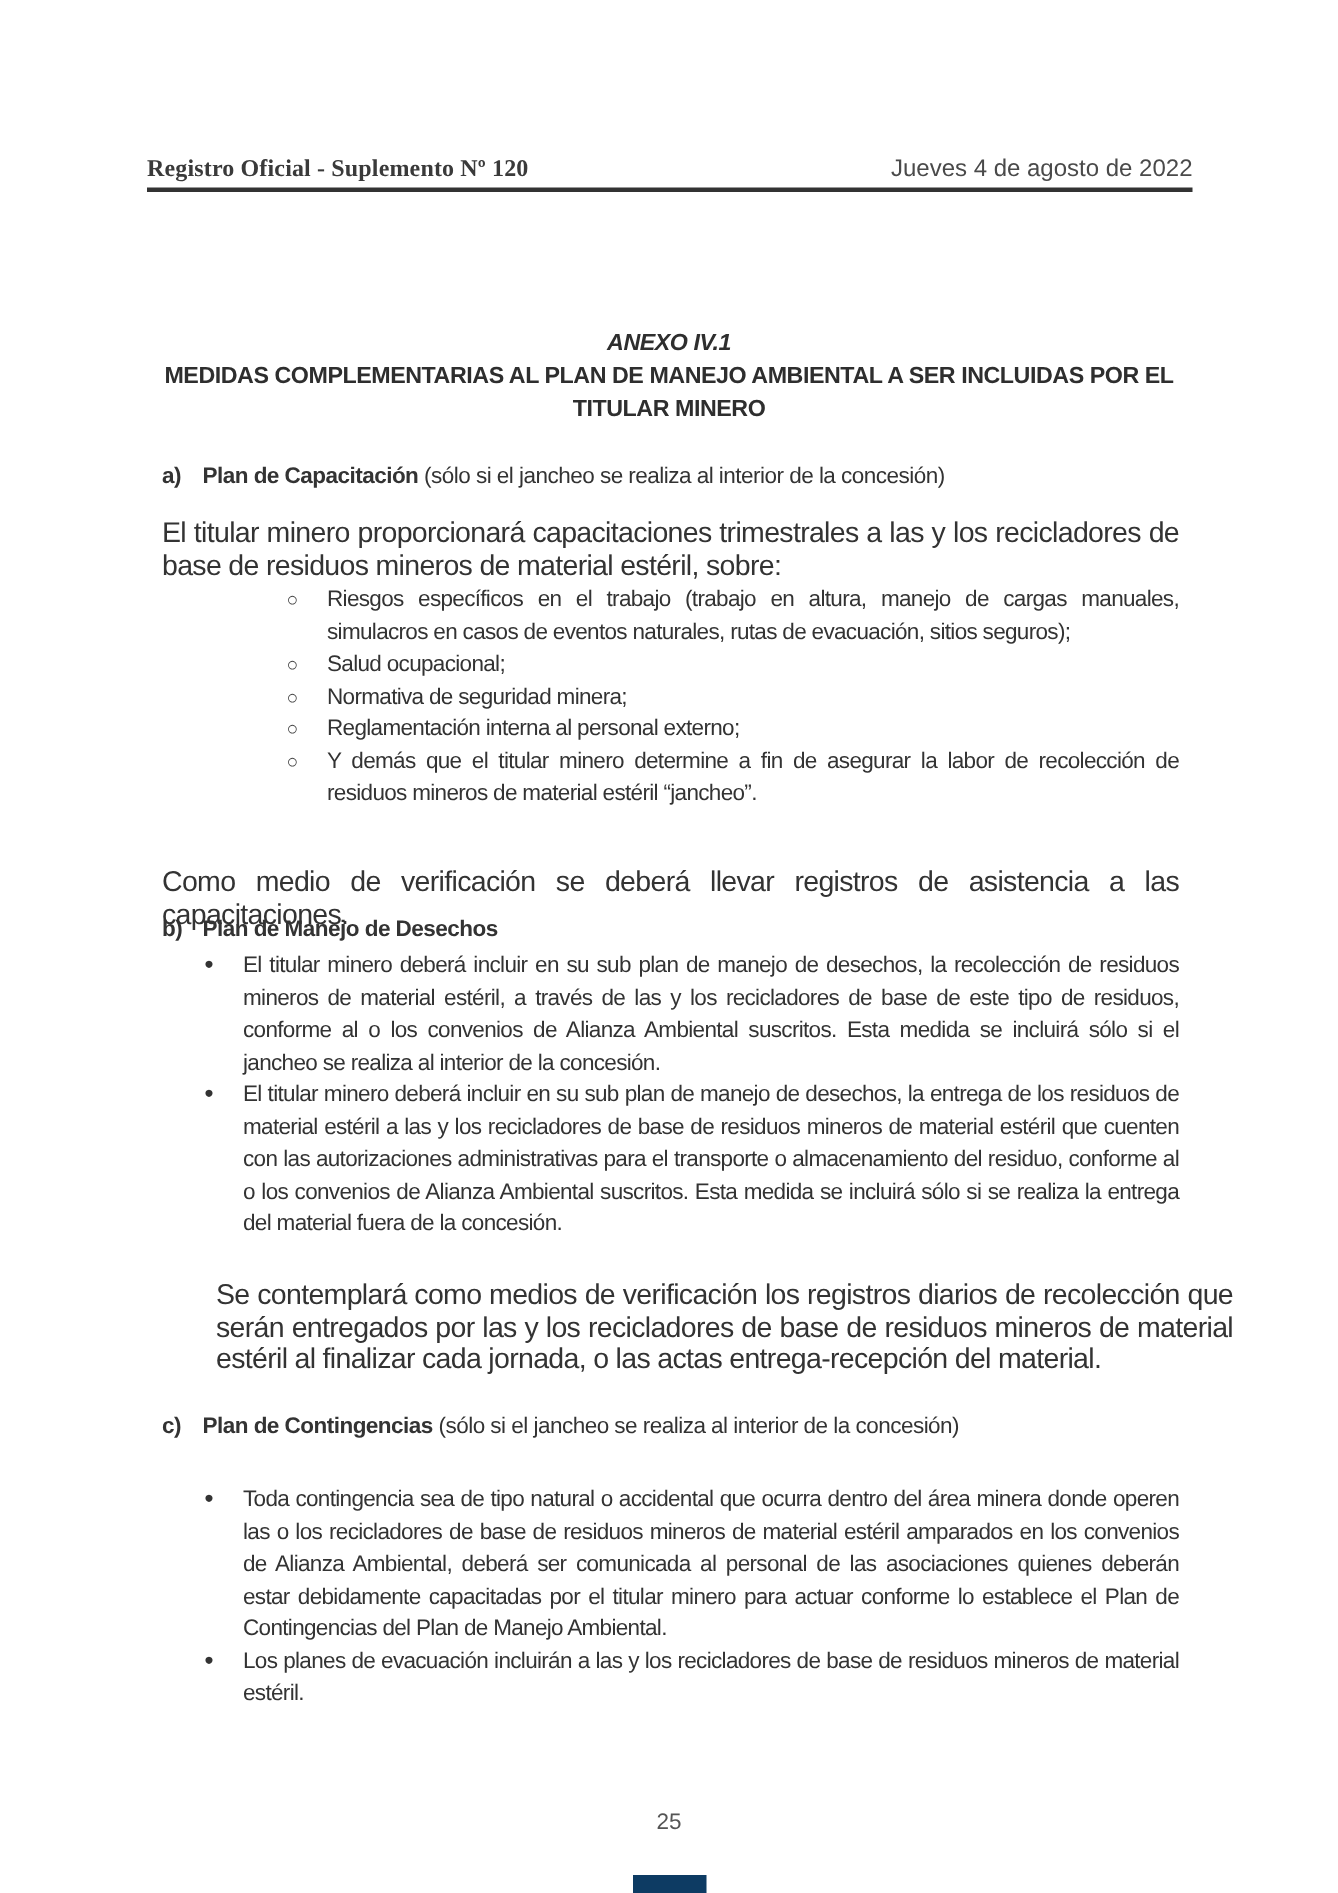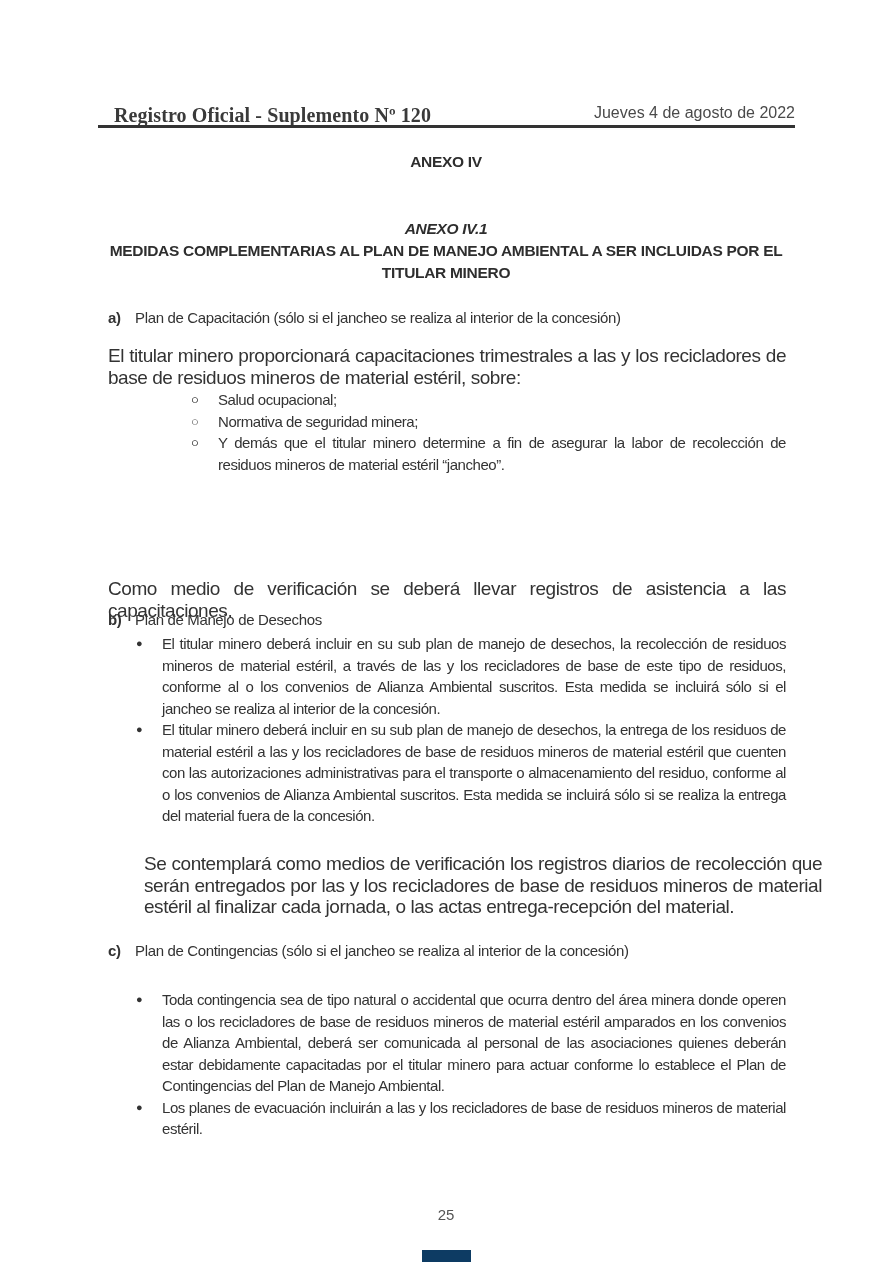--- a/index.html
+++ b/index.html
@@ -1,28 +1,28 @@
 <!DOCTYPE html>
 <html><head>
   <meta charset="utf-8">
   <style>
     html, body { margin: 0; padding: 0; background: #ffffff; }
     body { width: 892px; height: 1262px; position: relative; overflow: hidden; }
     .page { position: absolute; left: 0; top: 0; width: 892px; height: 1262px; color: #2b2b2b; }
     .header { position: absolute; left: 98px; top: 104px; width: 697px; height: 22px; }
-    .header-left { position: absolute; left: 16px; top: 0; font-family: "Liberation Serif", serif; font-weight: bold; font-size: 20px; color: #3a3a3a; letter-spacing: 0.1px; }
+    .header-left { position: absolute; left: 0; top: 0; font-family: "Liberation Serif", serif; font-weight: bold; font-size: 16px; color: #3a3a3a; letter-spacing: 0.1px; }
     .header-right { position: absolute; right: 0; top: 0; font-family: "Liberation Sans", sans-serif; font-size: 16px; color: #4a4a4a; }
     .header-rule { position: absolute; left: 98px; top: 125px; width: 697px; height: 3px; background: #333333; }
 
     .center-title { position: absolute; left: 100px; width: 692px; text-align: center; font-family: "Liberation Sans", sans-serif; font-weight: bold; font-size: 15.5px; color: #2e2e2e; letter-spacing: -0.3px; }
 
     .block { position: absolute; left: 108px; width: 678px; text-align: justify; }
     .section-head { position: absolute; left: 108px; width: 678px; font-family: "Liberation Sans", sans-serif; font-size: 15px; color: #333; letter-spacing: -0.35px; }
     .section-head .letter { display: inline-block; width: 27px; font-weight: bold; }
-    .section-head .title { font-weight: normal; }
+    .section-head .title { font-weight: bold; }
 
     p { margin: 0; }
     .para { font-family: "Liberation Sans", sans-serif; font-size: 19px; line-height: 21.5px; color: #333; letter-spacing: -0.45px; word-spacing: 0px; text-align: justify; text-align-last: left; }
 
     ul.list { list-style: none; margin: 0; padding: 0; }
     ul.list li { position: relative; font-family: "Liberation Sans", sans-serif; font-size: 15px; line-height: 21.5px; color: #333; letter-spacing: -0.45px; text-align: justify; text-align-last: left; }
     .circ-list { position: absolute; left: 218px; width: 568px; }
     .circ-list li .marker { position: absolute; left: -27px; top: 0; font-size: 13px; color: #444; }
     .dot-list { position: absolute; left: 162px; width: 624px; }
     .dot-list li .marker { position: absolute; left: -26px; top: 0; font-size: 11px; color: #333; }
@@ -34,38 +34,37 @@
 <body>
 
 <div class="page">
 
   <div class="header">
     <span class="header-left">Registro Oficial - Suplemento Nº 120</span>
     <span class="header-right">Jueves 4 de agosto de 2022</span>
   </div>
   <div class="header-rule"></div>
 
-  <div class="center-title" style="top:153px;">ANEXO IV</div>
   <div class="center-title" style="top:220px;font-style:italic;">ANEXO IV.1</div>
   <div class="center-title" style="top:242px;">MEDIDAS COMPLEMENTARIAS AL PLAN DE MANEJO AMBIENTAL A SER INCLUIDAS POR EL</div>
   <div class="center-title" style="top:264px;text-align:center;">TITULAR MINERO</div>
 
   <div class="section-head" style="top:309px;">
     <span class="letter">a)</span><span class="title">Plan de Capacitación</span><span> (sólo si el jancheo se realiza al interior de la concesión)</span>
   </div>
 
   <div class="block" style="top:345px;">
     <p class="para">El titular minero proporcionará capacitaciones trimestrales a las y los recicladores de base de residuos mineros de material estéril, sobre:</p>
   </div>
 
   <ul class="list circ-list" style="top:389px;">
-    <li><span class="marker">○</span></li>
+    <li><span class="marker">○</span><span>Riesgos específicos en el trabajo (trabajo en altura, manejo de cargas manuales, simulacros en casos de eventos naturales, rutas de evacuación, sitios seguros);</span></li>
     <li><span class="marker">○</span><span>Salud ocupacional;</span></li>
     <li><span class="marker">○</span><span>Normativa de seguridad minera;</span></li>
-    <li><span class="marker">○</span></li>
+    <li><span class="marker">○</span><span>Reglamentación interna al personal externo;</span></li>
     <li><span class="marker">○</span><span>Y demás que el titular minero determine a fin de asegurar la labor de recolección de residuos mineros de material estéril “jancheo”.</span></li>
   </ul>
 
   <div class="block" style="top:578px;">
     <p class="para">Como medio de verificación se deberá llevar registros de asistencia a las capacitaciones.</p>
   </div>
 
   <div class="section-head" style="top:611px;">
     <span class="letter">b)</span><span class="title">Plan de Manejo de Desechos</span>
   </div>

